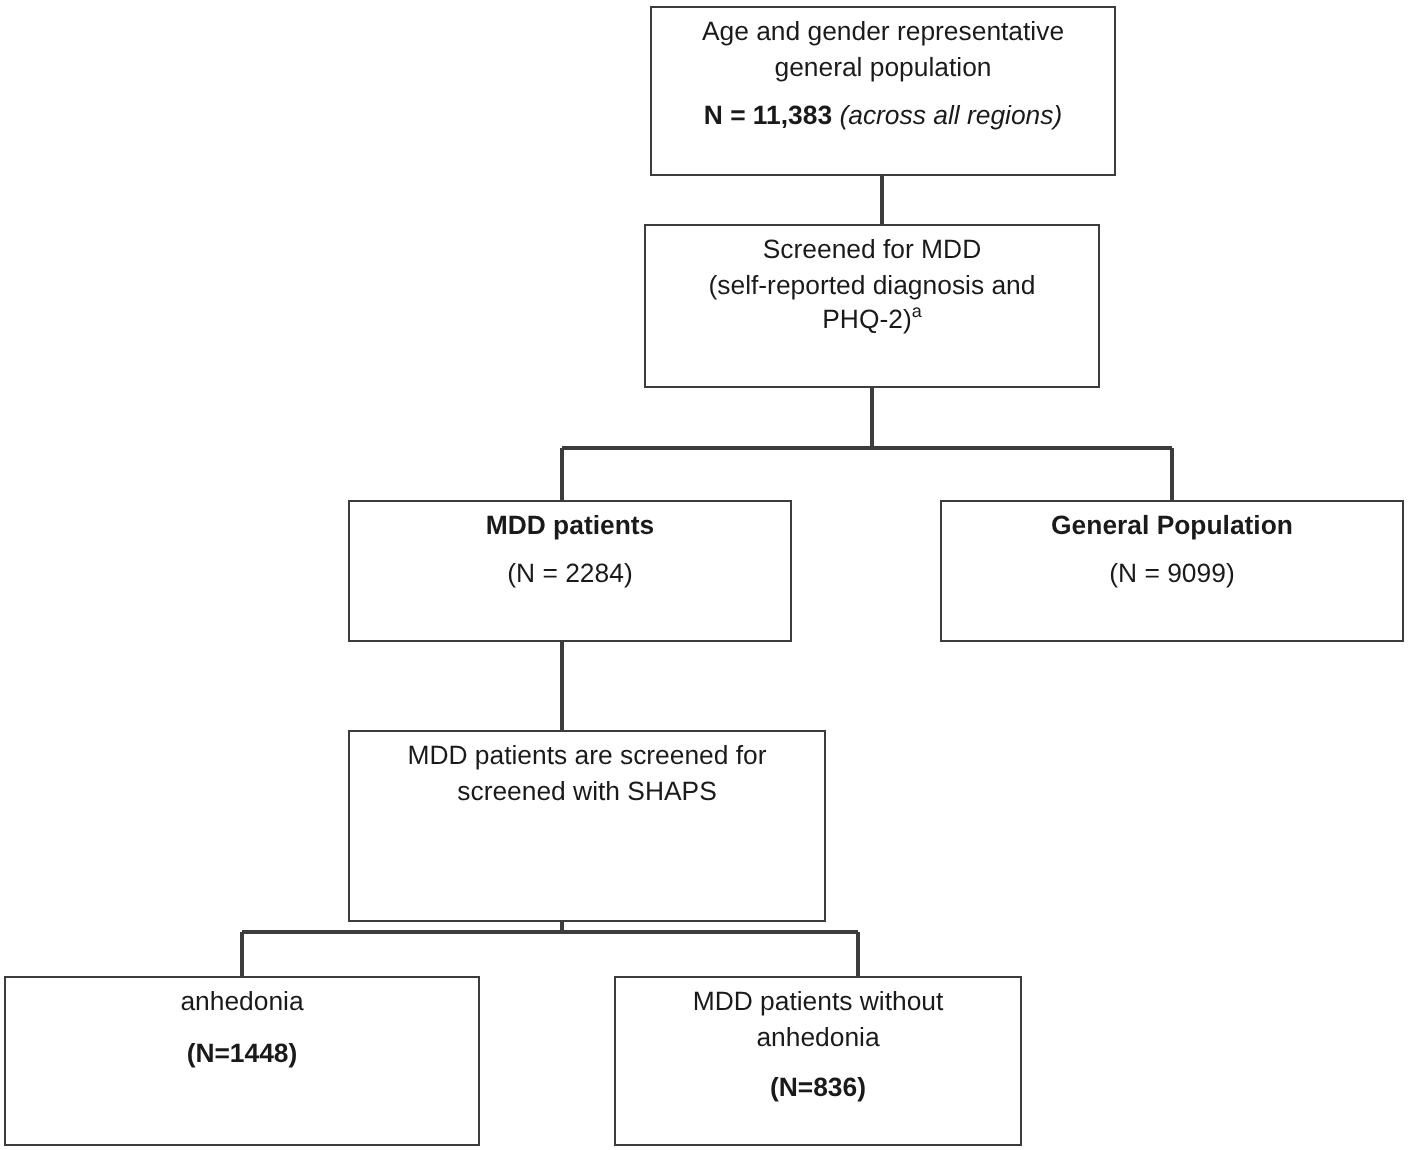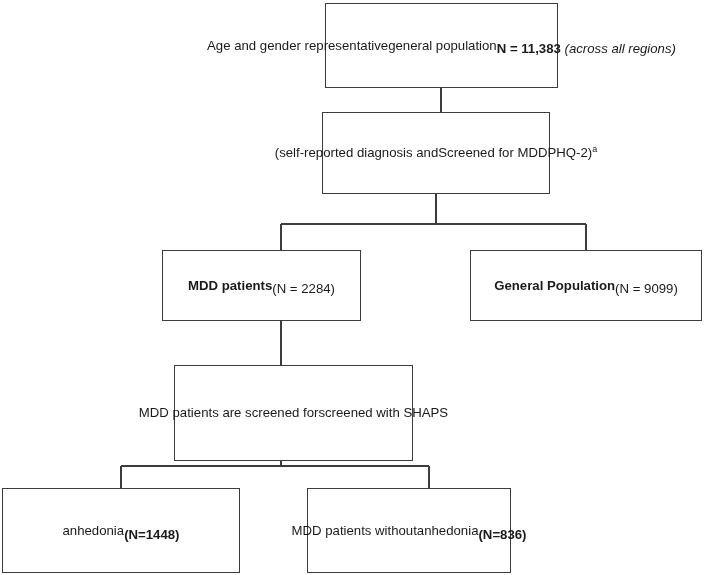--- a/index.html
+++ b/index.html
@@ -29,44 +29,44 @@
     width: 709px;
     height: 575px;
     pointer-events: none;
   }
   .node {
     position: absolute;
     box-sizing: border-box;
     border: 1.6px solid #3c3c3c;
     background: #ffffff;
     display: flex;
-    flex-direction: row;
+    flex-direction: column;
     align-items: center;
-    justify-content: center;
+    justify-content: flex-start;
     text-align: center;
     line-height: 1.33;
     font-size: 13.2px;
     padding: 3px 8px;
   }
   .node .line {
     display: block;
     white-space: nowrap;
   }
   .b { font-weight: bold; }
   .ital { font-style: italic; }
   .sup {
     font-size: 9px;
     vertical-align: super;
     line-height: 0;
   }
 
   
   #node-population   { left: 325px; top: 3px;   width: 233px; height: 85px; }
   #node-screened     { left: 322px; top: 112px; width: 228px; height: 82px; }
-  #node-mdd          { left: 162px; top: 250px; width: 199px; height: 71px; }
+  #node-mdd          { left: 174px; top: 250px; width: 222px; height: 71px; }
   #node-genpop       { left: 470px; top: 250px; width: 232px; height: 71px; }
   #node-shaps        { left: 174px; top: 365px; width: 239px; height: 96px; }
   #node-anh-yes      { left: 2px;   top: 488px; width: 238px; height: 85px; }
   #node-anh-no       { left: 307px; top: 488px; width: 204px; height: 85px; }
 
   #node-population .row-n { margin-top: 7px; }
   #node-mdd .row-n, #node-genpop .row-n { margin-top: 6px; }
   #node-anh-yes .row-n, #node-anh-no .row-n { margin-top: 8px; }
 </style>
 </head>
@@ -93,22 +93,22 @@
     </g>
   </svg>
 
   <div class="node" id="node-population">
     <span class="line">Age and gender representative</span>
     <span class="line">general population</span>
     <span class="line row-n"><span class="b">N = 11,383</span><span> </span><span class="ital">(across all regions)</span></span>
   </div>
 
   <div class="node" id="node-screened">
+    <span class="line">Screened for MDD</span>
     <span class="line">(self-reported diagnosis and</span>
-    <span class="line">Screened for MDD</span>
     <span class="line"><span>PHQ-2)</span><span class="sup">a</span></span>
   </div>
 
   <div class="node" id="node-mdd">
     <span class="line b">MDD patients</span>
     <span class="line row-n">(N = 2284)</span>
   </div>
 
   <div class="node" id="node-genpop">
     <span class="line b">General Population</span>

